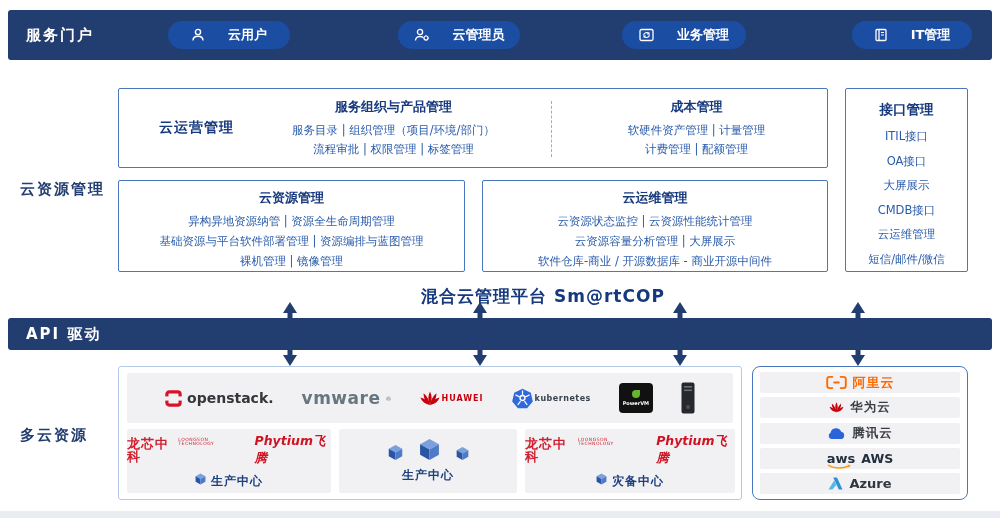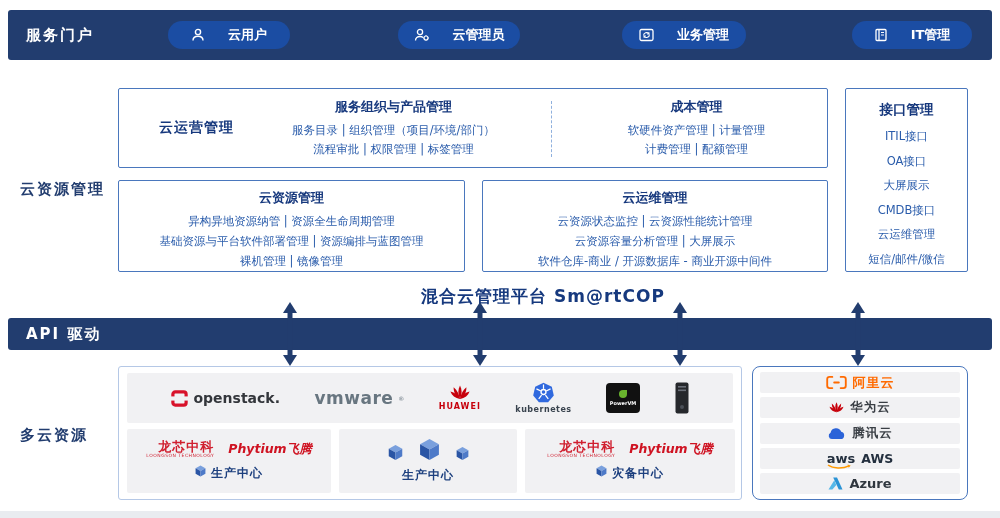--- a/index.html
+++ b/index.html
@@ -53,38 +53,38 @@
   
   .flow-arrow{position:absolute;top:302px;width:20px;height:64px}
   #arrow-1{left:280px}#arrow-2{left:470px}#arrow-3{left:670px}#arrow-4{left:848px}
 
   
   #infra-panel{position:absolute;left:118px;top:366px;width:624px;height:134px;
     border:1px solid #b5c8e6;border-radius:3px;background:#fff}
   #tech-strip{position:absolute;left:8px;top:6px;width:606px;height:50px;background:#f1f1f3;border-radius:2px;
     display:flex;align-items:center;justify-content:space-evenly;padding:0 10px}
   .logo{display:flex;align-items:center;gap:5px}
-  .logo-col{display:flex;flex-direction:column;align-items:center;gap:2px}
+  .logo-col{display:flex;flex-direction:row;align-items:center;gap:2px}
   .os-text{font-size:14px;font-weight:bold;color:#33363b}
   .vm-text{font-size:17px;font-weight:bold;color:#687680;letter-spacing:.5px}
   .vm-reg{font-size:6px;color:#687680;vertical-align:super}
   .hw-text{font-size:8px;font-weight:bold;color:#c7000b;letter-spacing:1px}
   .k8s-text{font-size:8px;font-weight:bold;color:#39434e;letter-spacing:.5px}
   .pvm-box{width:34px;height:30px;background:#111;border-radius:4px;display:flex;flex-direction:column;
     align-items:center;justify-content:center;gap:2px}
   .pvm-leaf{width:8px;height:8px;background:#69b42e;border-radius:50% 0 50% 50%}
   .pvm-text{color:#fff;font-size:5px;font-weight:bold}
 
   .dc-box{position:absolute;top:62px;height:64px;background:#f1f1f3;border-radius:2px;
     display:flex;flex-direction:column;align-items:center;justify-content:center;gap:6px}
   #dc-a{left:8px;width:204px}
   #dc-b{left:220px;width:178px}
   #dc-c{left:406px;width:210px}
   .dc-logos{display:flex;align-items:center;gap:14px}
-  .loongson{display:flex;flex-direction:column;align-items:flex-end;line-height:1}
+  .loongson{display:flex;align-items:flex-start;line-height:1}
   .loongson .zh{color:#d01f2f;font-size:13px;font-weight:bold;letter-spacing:1px}
   .loongson .en{color:#d01f2f;font-size:4.5px;letter-spacing:.5px;margin-top:1px}
   .phytium{color:#cf1322;font-size:12.5px;font-weight:bold;font-style:italic}
   .dc-label{display:flex;align-items:flex-start;gap:5px;color:#1c3f7e;font-size:12px;font-weight:bold;letter-spacing:1px}
   .cubes-row{display:flex;align-items:flex-end;gap:16px}
 
   #cloud-panel{position:absolute;left:752px;top:366px;width:216px;height:134px;border:1px solid #4a77bd;
     border-radius:8px;background:#fff;display:flex;flex-direction:column;justify-content:space-between;padding:5px 7px}
   .cloud-row{height:21px;background:#f1f1f3;border-radius:2px;display:flex;align-items:center;justify-content:center;gap:6px}
   .aliyun-text{color:#ff6a00;font-size:13px;font-weight:bold;letter-spacing:1px}

